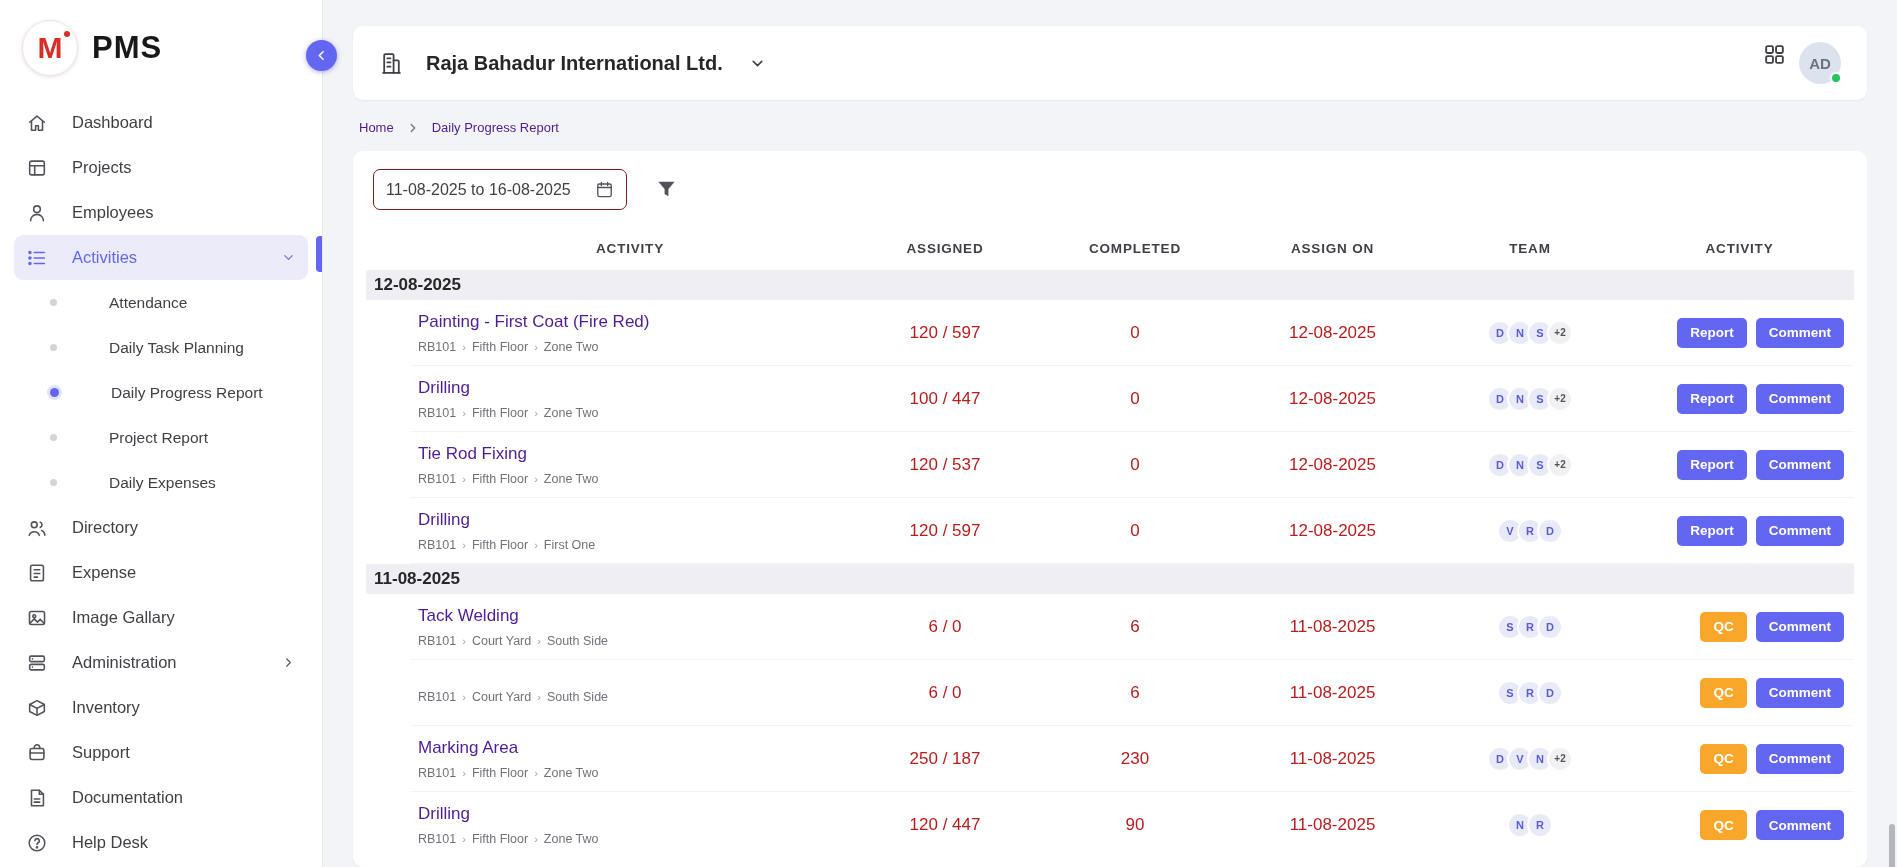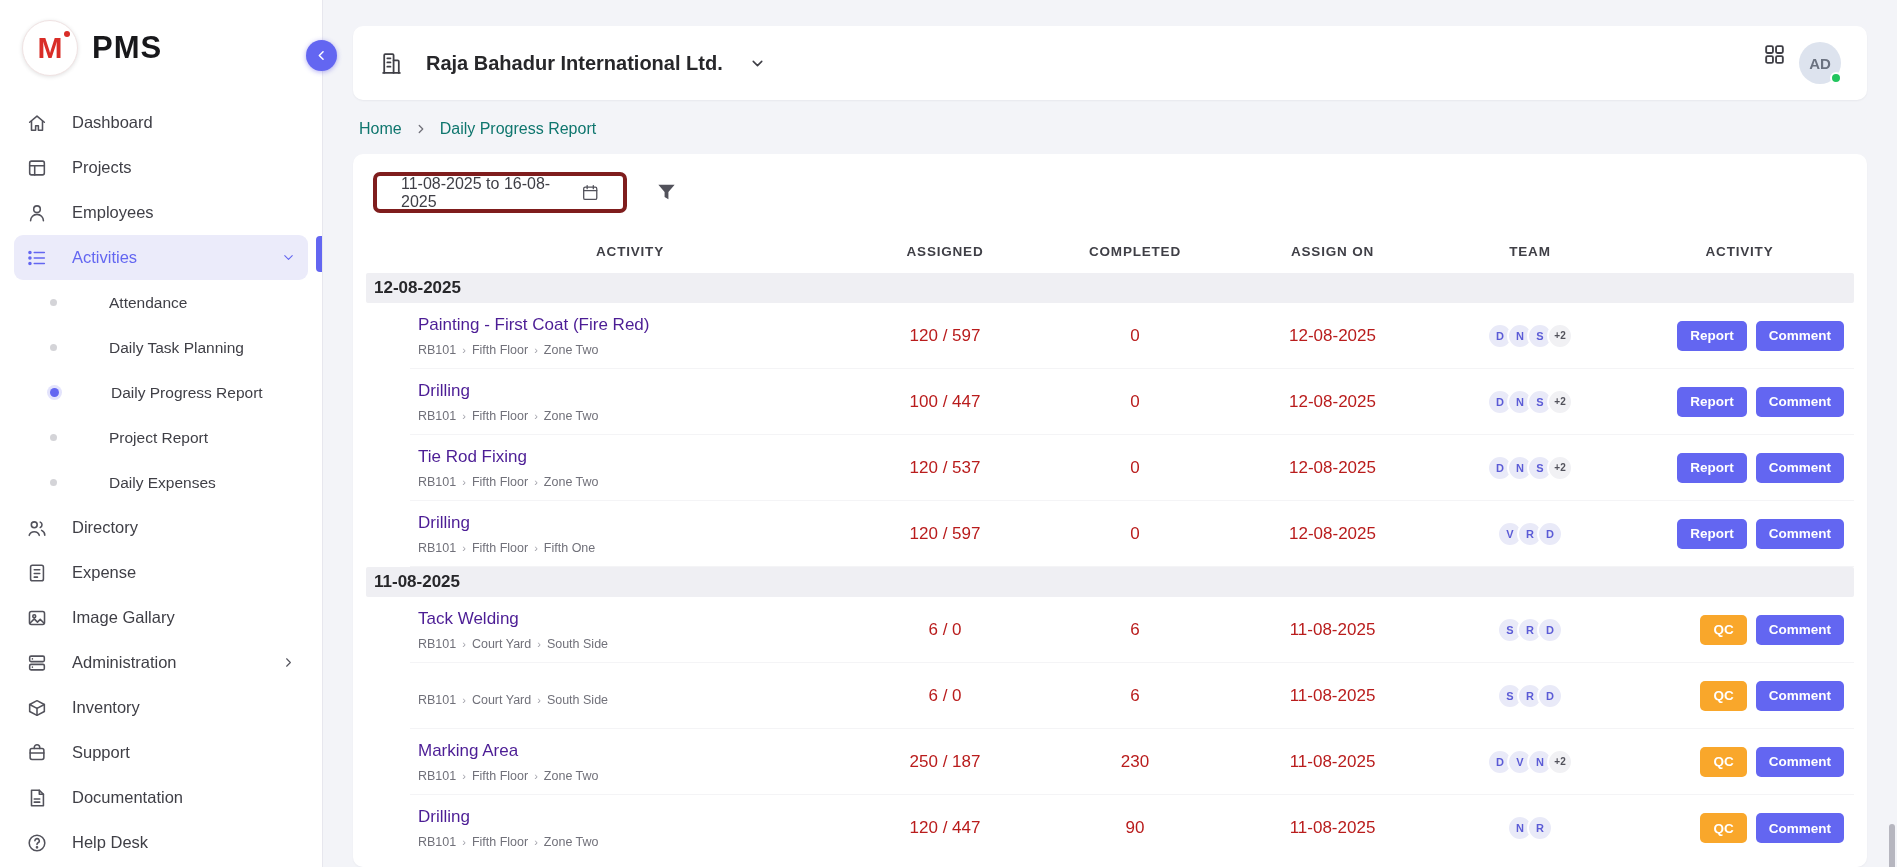--- a/index.html
+++ b/index.html
@@ -39,29 +39,29 @@
   .tb-left .icon { width:25px; height:25px; color:#3f3f46; }
   .company-name { font-size:20px; font-weight:bold; color:#27272a; }
   .tb-left .chev { width:17px; height:17px; color:#3f3f46; margin-left:4px; }
   .tb-right { display:flex; align-items:flex-start; gap:12px; }
   .apps-icon { width:25px; height:25px; color:#3f3f46; cursor:pointer; }
   .avatar { width:42px; height:42px; border-radius:50%; background:#dde3ee; color:#6b7280; font-weight:bold;
     font-size:15px; display:flex; align-items:center; justify-content:center; position:relative; cursor:pointer; }
   .avatar .status { position:absolute; right:-1px; bottom:0; width:12px; height:12px; border-radius:50%;
     background:var(--online,#22c55e); border:2px solid #fff; }
 
-  .breadcrumb { display:flex; align-items:center; gap:12px; margin:20px 6px 16px; font-size:16px; color:#0f766e; }
+  .breadcrumb { display:flex; align-items:center; gap:12px; margin:20px 6px 16px; font-size:13px; color:#4c1d95; }
   .breadcrumb .sep { width:14px; height:14px; color:#71717a; }
   .crumb-home { cursor:pointer; }
 
   .card { background:#fff; border-radius:10px; flex:1; box-shadow:0 1px 2px rgba(16,24,40,.04); overflow:hidden;
     display:flex; flex-direction:column; }
   .filter-row { display:flex; align-items:center; gap:28px; padding:18px 20px 16px; }
-  .date-input { width:254px; height:41px; border:4px solid #7f1d1d; border-radius:7px; display:flex;
-    align-items:center; justify-content:space-between; padding:0 24px; font-size:16px; color:#3f3f46; cursor:pointer; background:#fff; }
+  .date-input { width:254px; height:41px; border:1px solid #7f1d1d; border-radius:7px; display:flex;
+    align-items:center; justify-content:space-between; padding:0 12px; font-size:16px; color:#3f3f46; cursor:pointer; background:#fff; }
   .date-input .icon { width:19px; height:19px; color:#52525b; }
   .funnel { width:23px; height:23px; color:#52525b; cursor:pointer; }
 
   .table { padding:0 13px; }
   .thead, .trow { display:grid; grid-template-columns:440px 190px 190px 205px 190px 1fr; align-items:center;margin-left:44px; }
   .thead { height:44px; }
   .th { font-size:13.5px; font-weight:bold; letter-spacing:.8px; color:#3f3f46; text-align:center; }
   .th:first-child { text-align:center; }
   .group-row { background:#efeff3; height:30px; display:flex; align-items:center; padding-left:8px;
     font-size:17px; font-weight:bold; color:#27272a; border-radius:2px; }
@@ -402,21 +402,21 @@
               </div>
             </div>
             <div class="trow">
               <div class="cell c-act">
                 <div class="a-title">Drilling</div>
                 <div class="a-path">
                   <span>RB101</span>
                   <span class="psep">›</span>
                   <span>Fifth Floor</span>
                   <span class="psep">›</span>
-                  <span>Fifth One</span>
+                  <span>First One</span>
                 </div>
               </div>
               <div class="cell c-mid">120 / 597</div>
               <div class="cell c-mid">0</div>
               <div class="cell c-mid">12-08-2025</div>
               <div class="cell c-team">
                 <span class="tbadge">V</span>
                 <span class="tbadge">R</span>
                 <span class="tbadge">D</span>
               </div>

